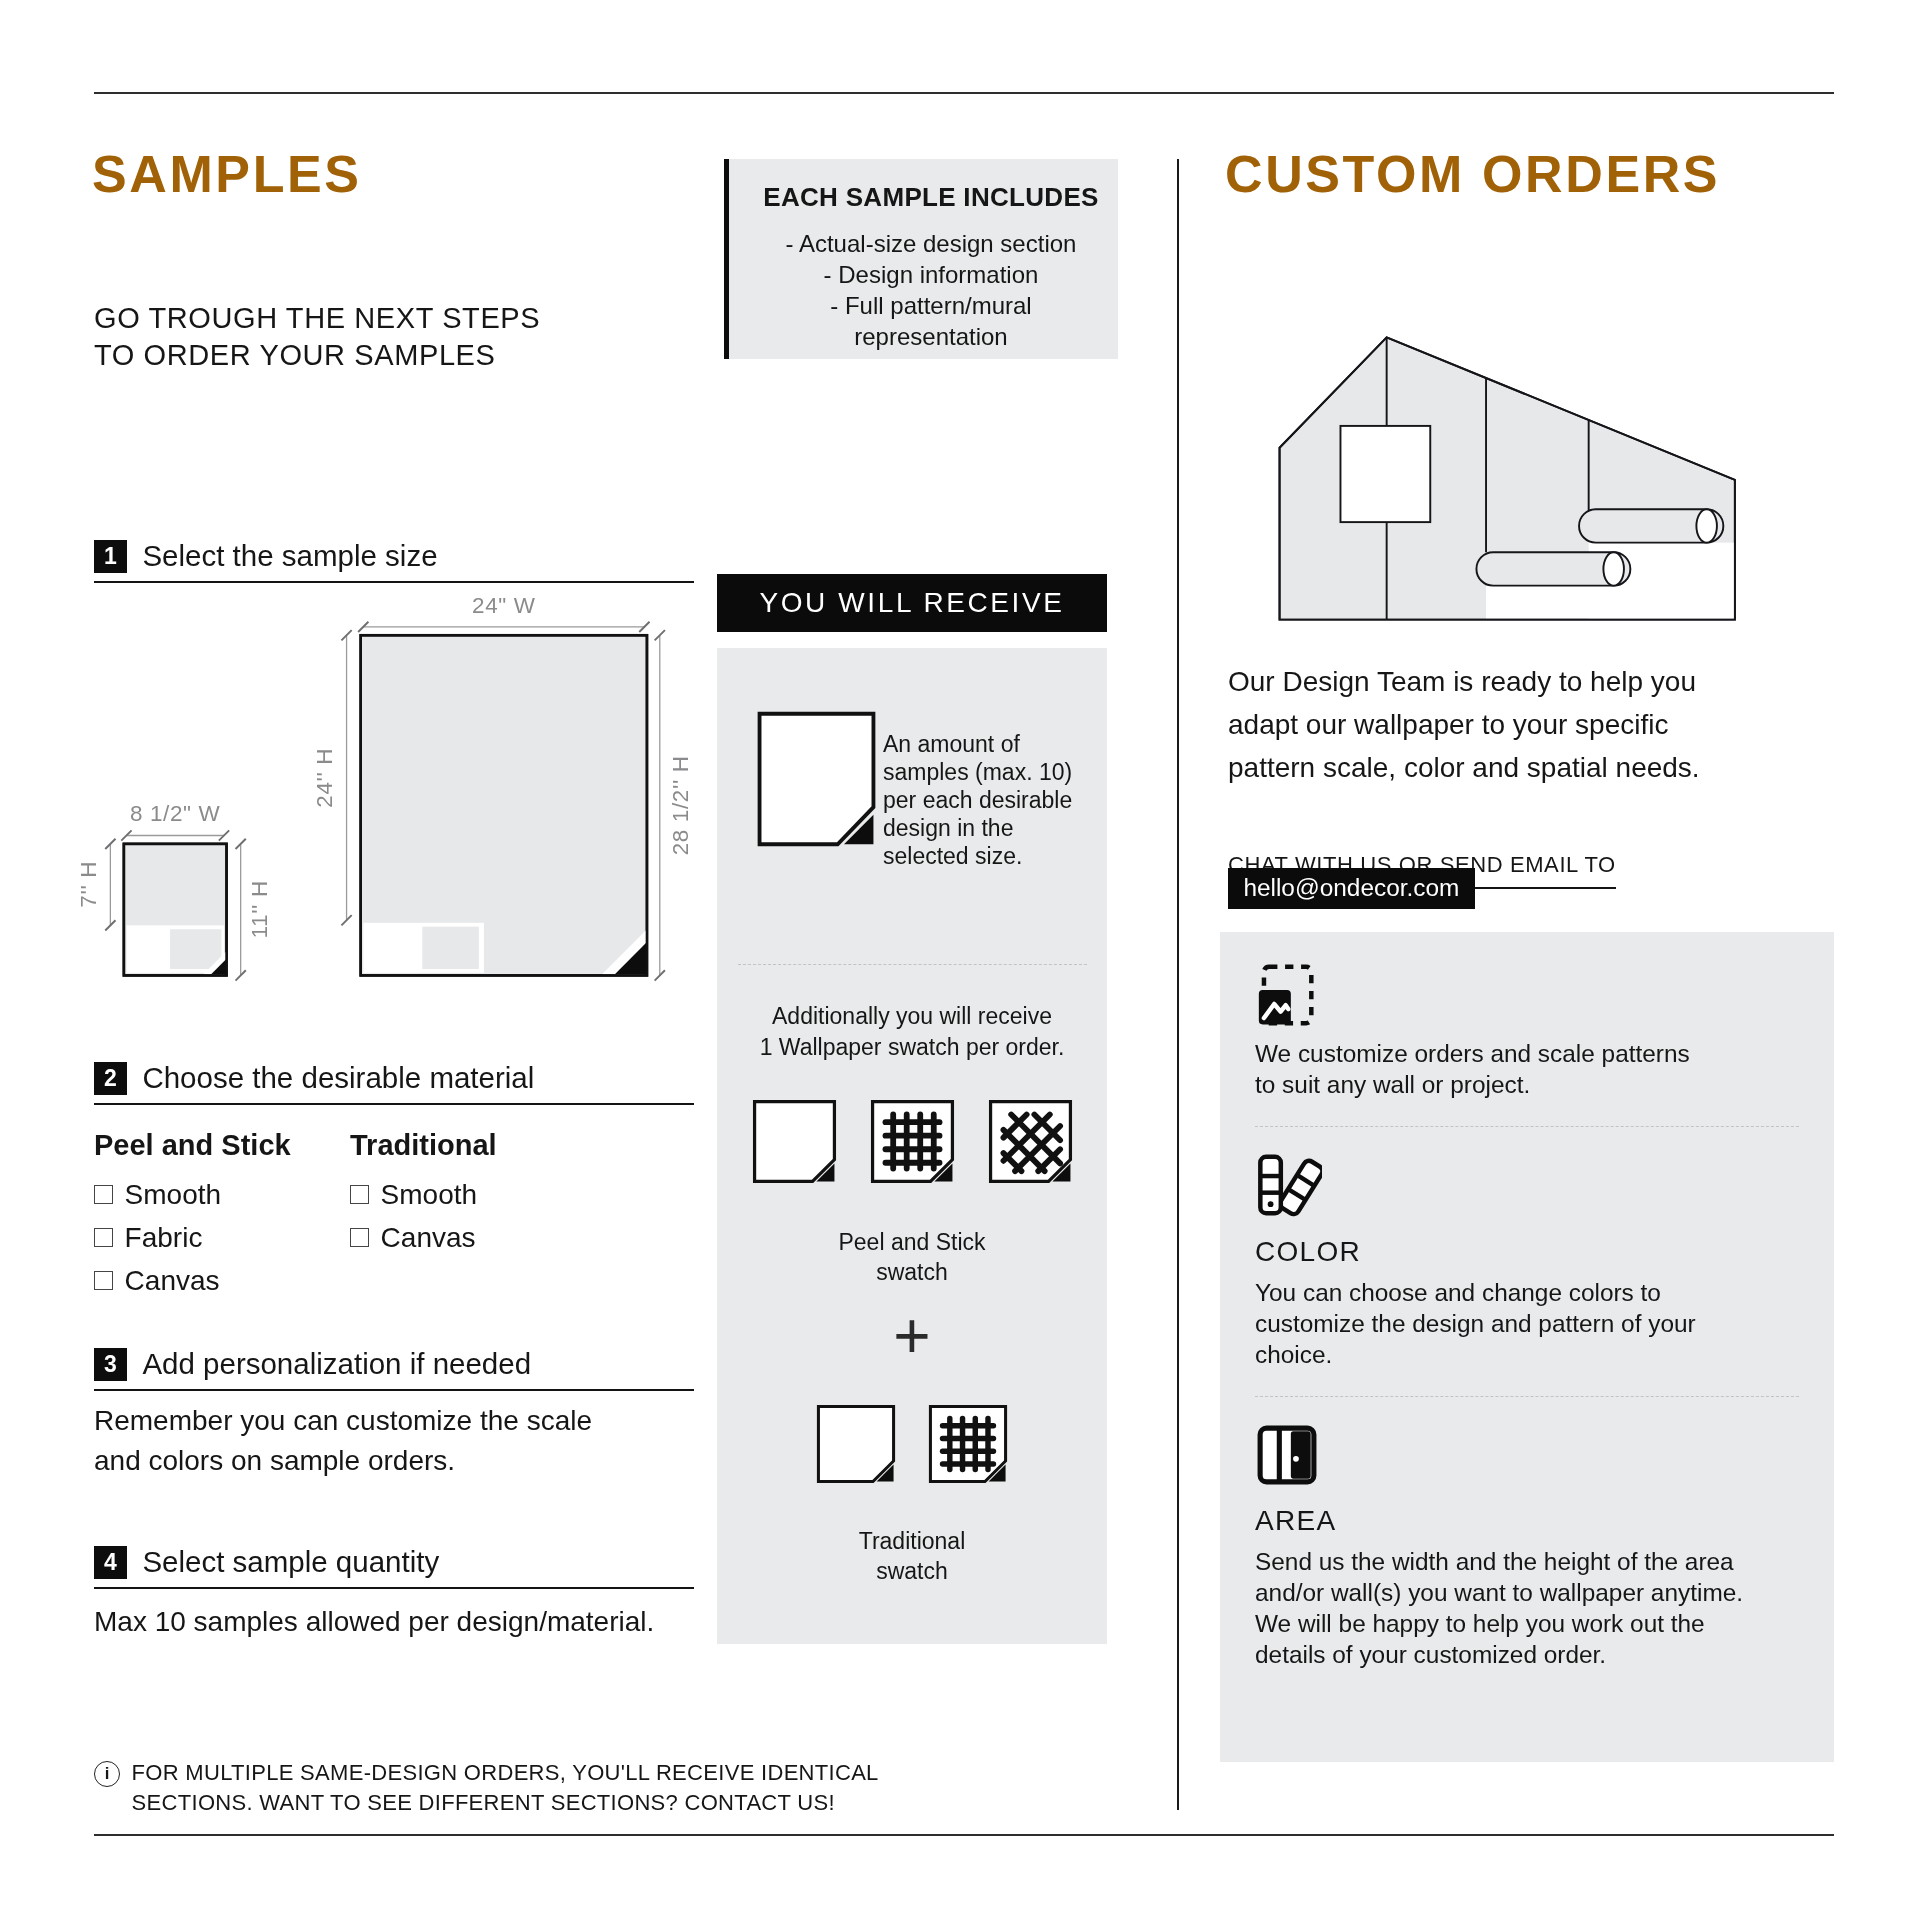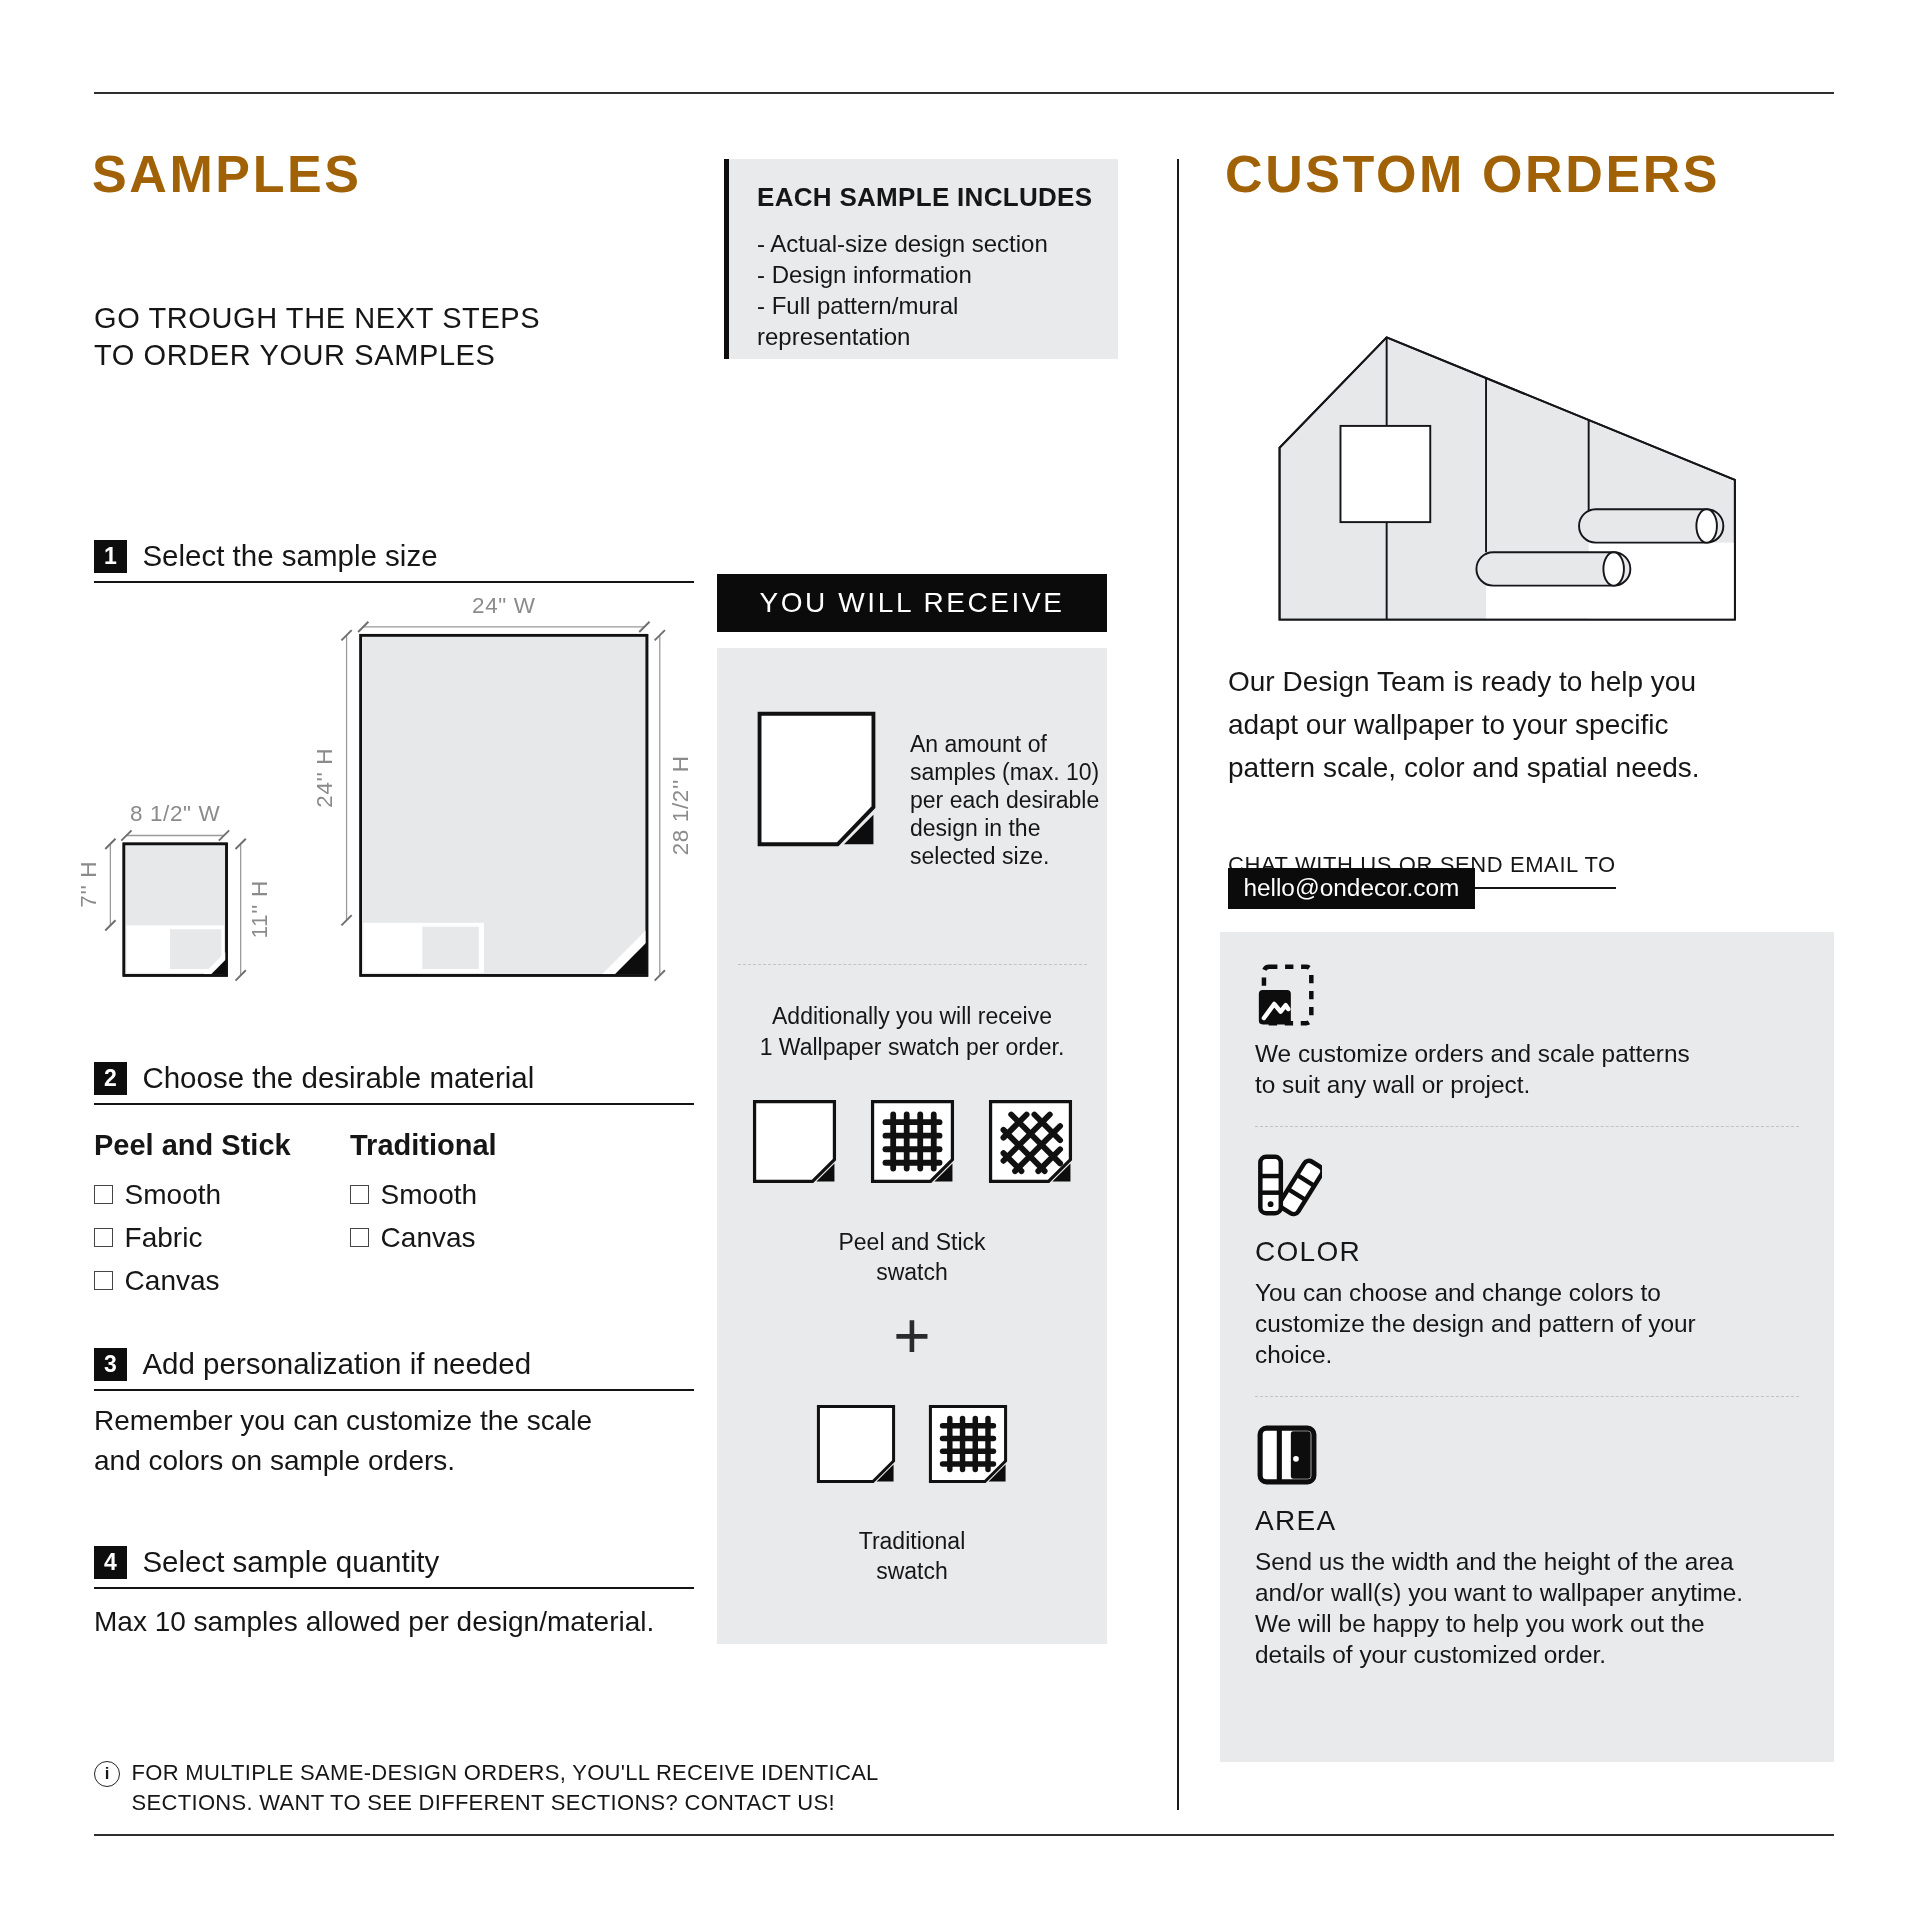--- a/index.html
+++ b/index.html
@@ -43,30 +43,30 @@
   #step4-text { left:94px; top:1602px; }
 
   #footnote { left:94px; top:1758px; display:flex; gap:11.6px; align-items:flex-start; }
   #info-circle { width:26px; height:26px; border:1.9px solid #222; border-radius:50%; flex:0 0 auto;
                  display:flex; align-items:center; justify-content:center;
                  font-size:16.7px; font-weight:700; margin-top:2.6px; }
   #footnote-text { font-size:22px; line-height:29.5px; white-space:pre-line; letter-spacing:0.3px; }
 
   
   #includes-box { left:724px; top:159px; width:394px; height:200px; background:#e9eaeb;
-                  border-left:5.1px solid #0d0d0d; padding:23px 13px 19px 28px; }
+                  border-left:5.1px solid #0d0d0d; padding:23px 13px 19px 28px;text-align:center; }
   #includes-title { font-size:26px; font-weight:700; margin-bottom:15.4px; letter-spacing:0.3px; }
   .includes-item { font-size:24px; line-height:31px; white-space:pre-line; }
 
   #receive-banner { left:717px; top:574px; width:390px; height:58px; background:#0b0b0b;
                     color:#fff; font-size:28px; letter-spacing:2.6px; display:flex;
                     align-items:center; justify-content:center; white-space:nowrap; }
   #receive-col { left:717px; top:648px; width:390px; height:996px; background:#e9eaeb; }
   #sheet-icon { left:40px; top:63px; }
-  #amount-text { left:193px; top:82px; font-size:23px; line-height:28px; white-space:pre-line; }
+  #amount-text { left:166px; top:82px; font-size:23px; line-height:28px; white-space:pre-line; }
   .dash-div { border-top:1.3px dashed #c2c3c5; }
   #receive-dash { left:20.5px; right:20.5px; top:316px; }
   .center-text { left:0; right:0; text-align:center; white-space:pre-line; }
   #additional-text { top:353px; font-size:23px; line-height:31px; }
   #swatch-row { top:451px; left:0; right:0; display:flex; justify-content:center; gap:33px; }
   #peel-swatch-label { top:579px; font-size:23px; line-height:30px; }
   #plus-sign { top:656px; font-size:64px; font-weight:200; color:#2b2b2b; line-height:64px; }
   #trad-swatch-row { top:756px; left:0; right:0; display:flex; justify-content:center; gap:32px; }
   #trad-swatch-label { top:878px; font-size:23px; line-height:30px; }
 

